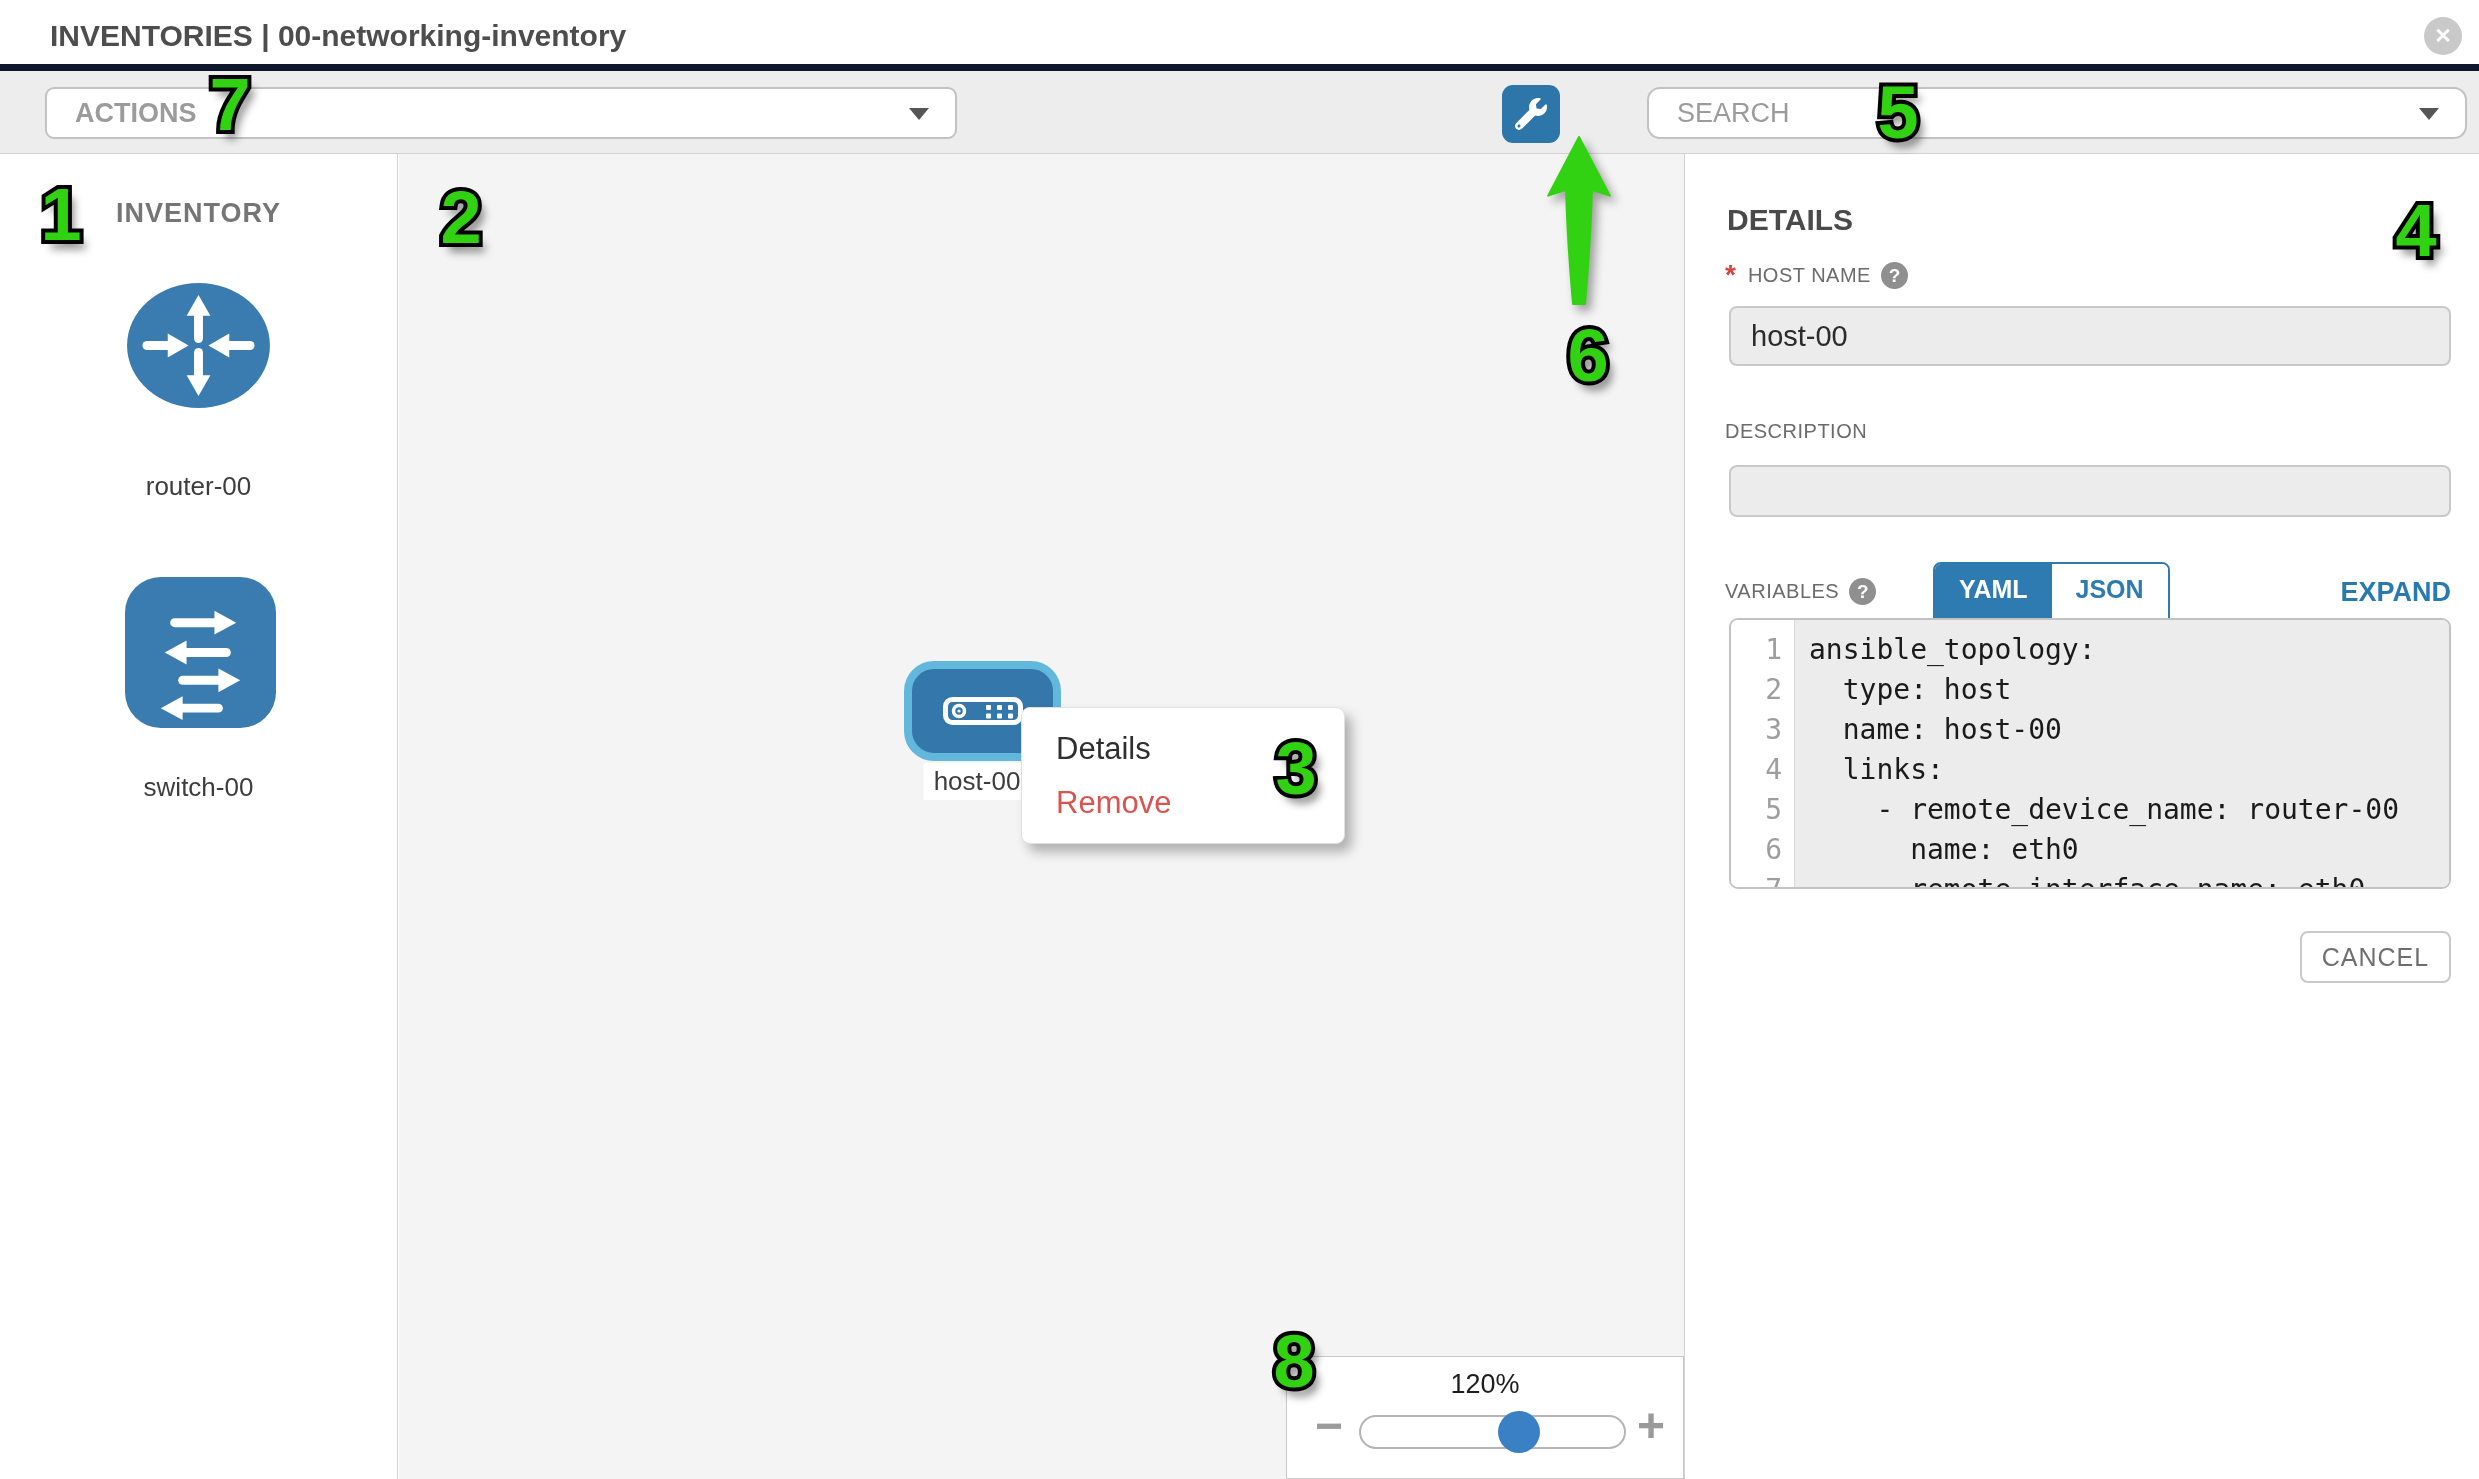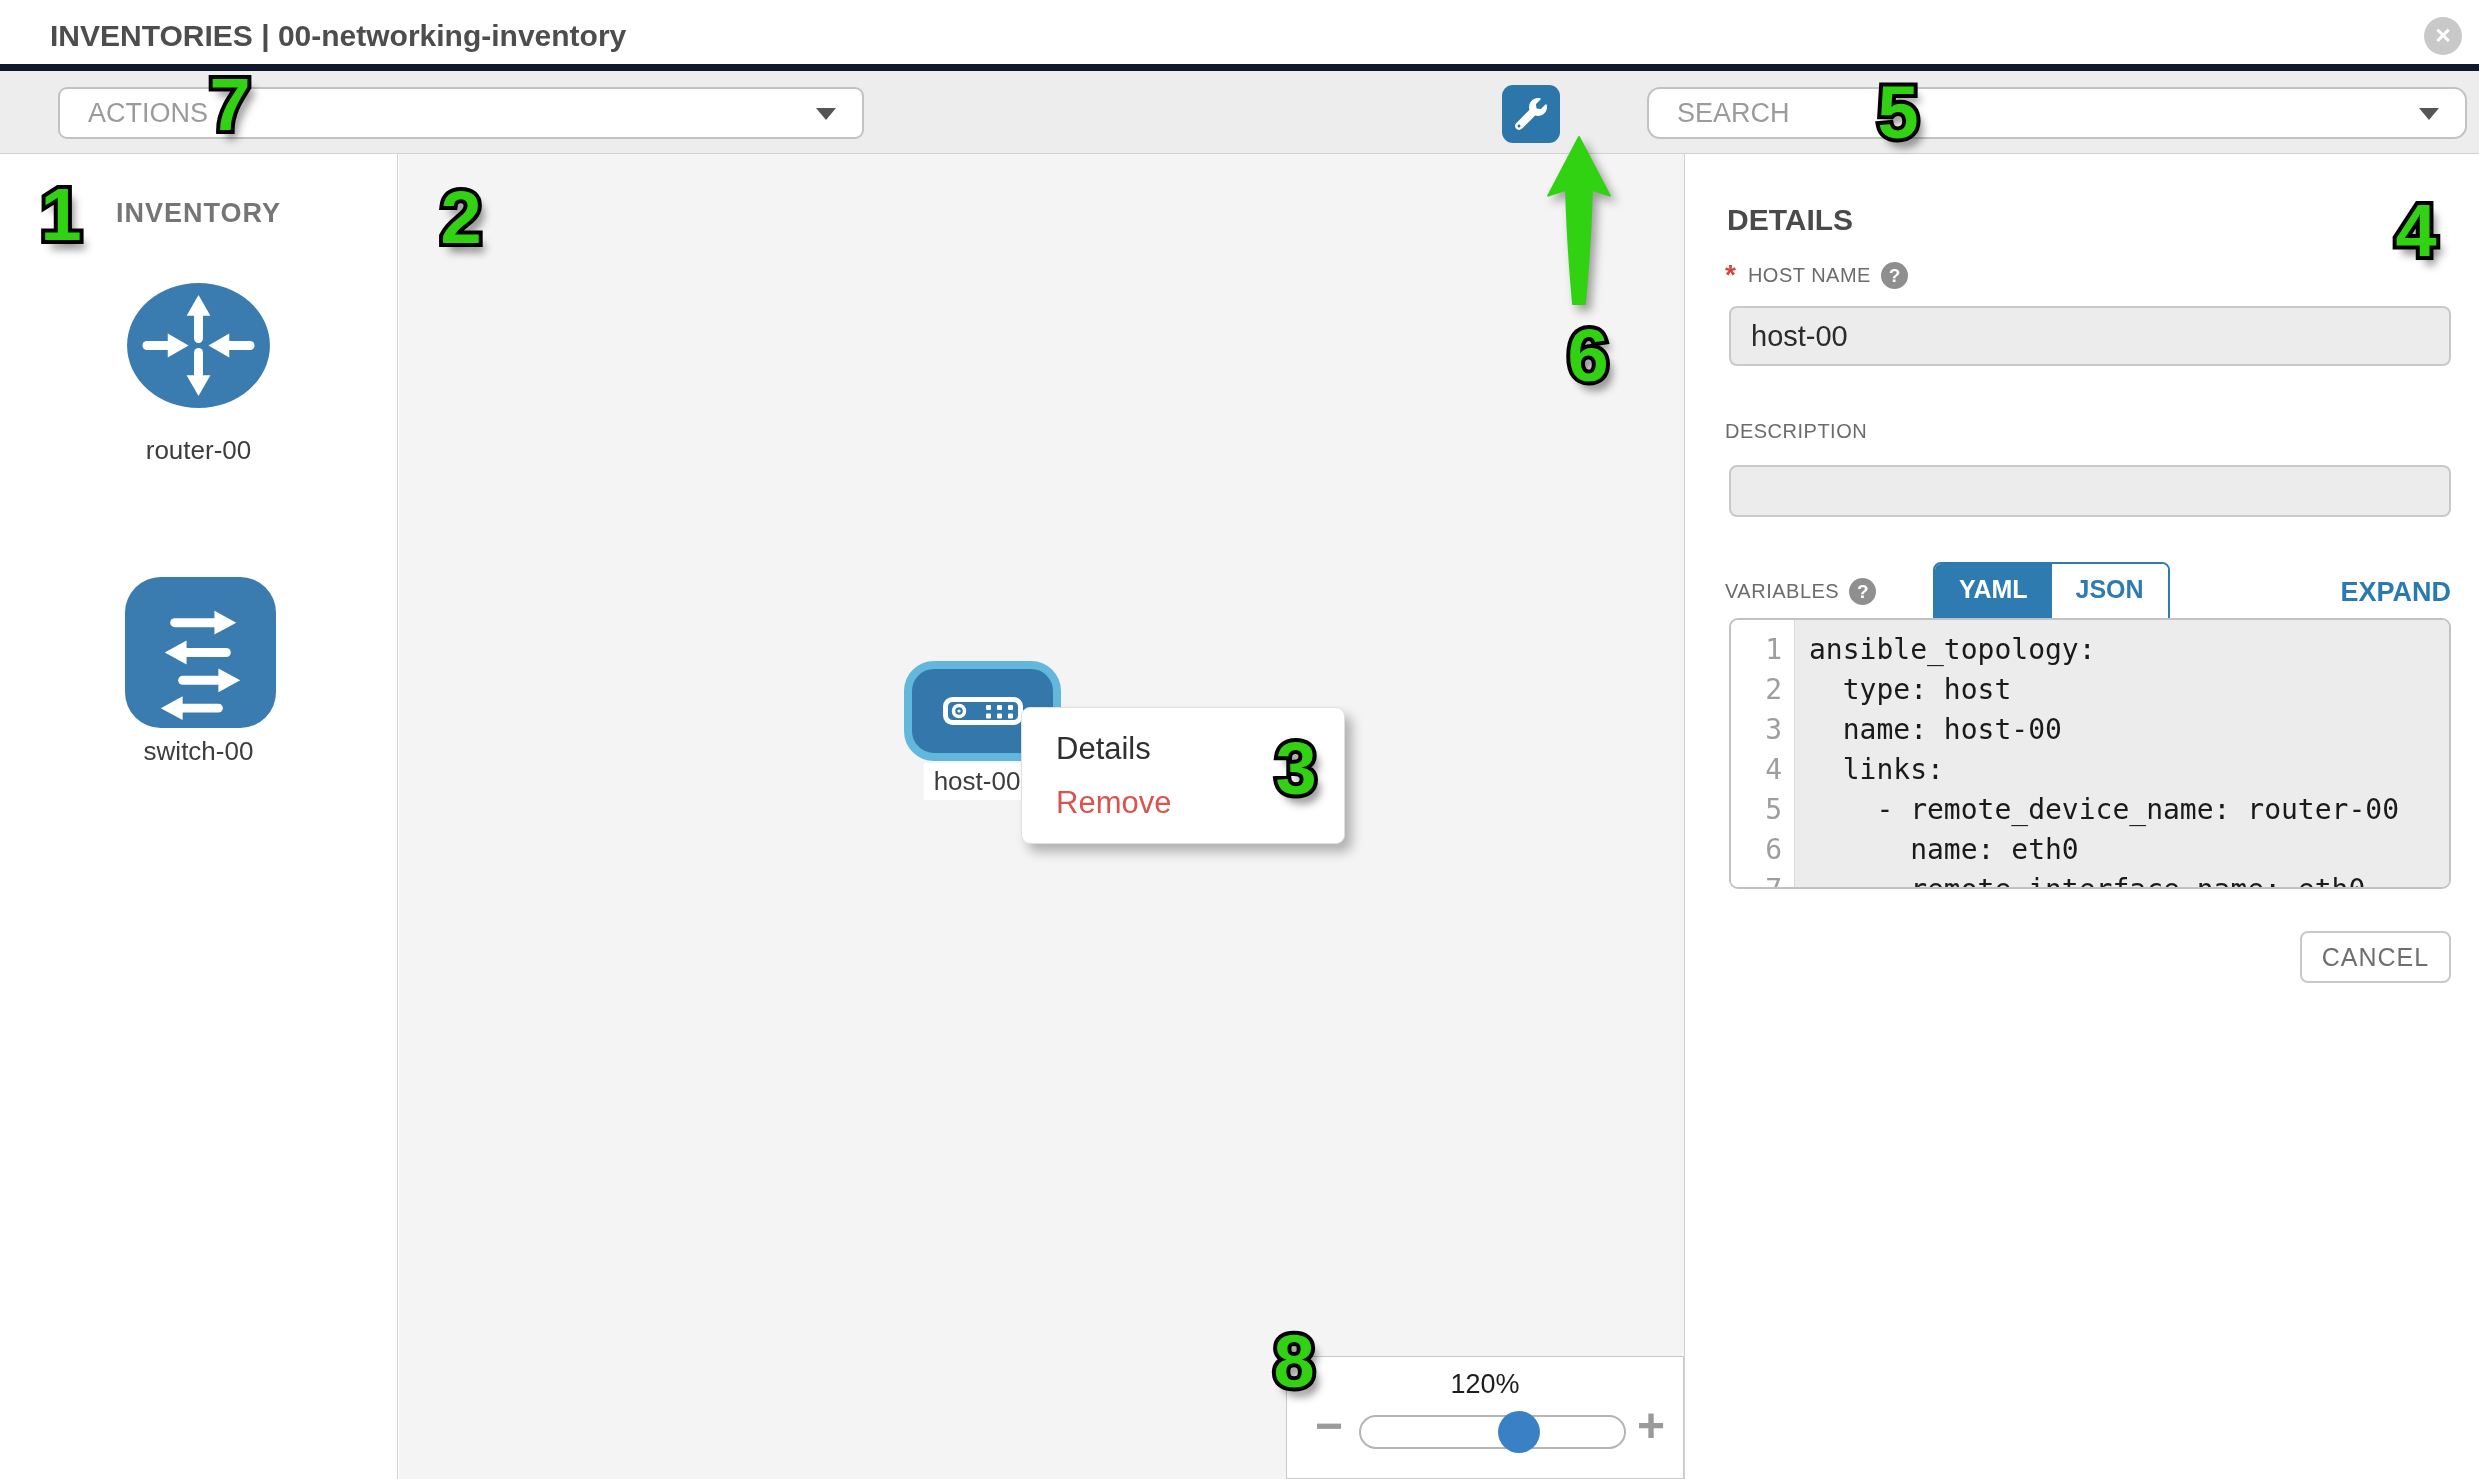--- a/index.html
+++ b/index.html
@@ -14,39 +14,39 @@
   .hdr-title { position:absolute; left:50px; top:0; line-height:71px; font-size:30px; font-weight:bold; color:#4d4d4d; }
   .hdr-close { position:absolute; right:18px; top:17px; width:38px; height:38px; border-radius:50%;
     background:#c9c9c9; border:none; color:#fff; font-size:21px; font-weight:bold; line-height:38px; text-align:center; cursor:pointer; }
 
   
   .toolbar { position:absolute; left:0; top:71px; width:2480px; height:83px; background:#ededed; border-bottom:1px solid #d2d2d2; }
   .select { position:absolute; top:16px; height:52px; background:#fff; border:2px solid #c2c2c2; border-radius:9px; }
   .select .ph { position:absolute; left:28px; top:0; line-height:48px; font-size:27px; color:#9b9b9b; }
   .caret { position:absolute; right:26px; top:50%; margin-top:-5px; width:0; height:0;
     border-left:10px solid transparent; border-right:10px solid transparent; border-top:12px solid #555; }
-  .sel-actions { left:58px; width:806px; }
+  .sel-actions { left:45px; width:912px;font-weight:bold; }
   .sel-search  { left:1647px; width:820px;border-radius:13px; }
   .wrench-btn { position:absolute; left:1502px; top:14px; width:58px; height:58px; background:#2d76a9;
     border:none; border-radius:11px; cursor:pointer; display:flex; align-items:center; justify-content:center; }
   .key-btn { position:absolute; left:1574px; top:91px; width:46px; height:46px; background:transparent; border:none; cursor:pointer;
     display:flex; align-items:center; justify-content:center; }
 
   
   .sidebar { position:absolute; left:0; top:154px; width:398px; height:1325px; background:#fff; border-right:1px solid #d2d2d2; }
   .canvas  { position:absolute; left:399px; top:154px; width:1286px; height:1325px; background:#f4f4f4; border-right:1px solid #d2d2d2; }
   .panel   { position:absolute; left:1686px; top:154px; width:794px; height:1325px; background:#fff; }
 
   
   .sb-title { position:absolute; left:0; top:44px; width:100%; text-align:center; font-size:27px; font-weight:bold;
     color:#757575; letter-spacing:1px; }
   .sb-item { position:absolute; cursor:pointer; }
   .sb-item-router { left:127px; top:129px; width:143px; height:125px; }
   .sb-item-switch { left:125px; top:423px; width:151px; height:151px; }
-  .sb-label { position:absolute; left:0; width:100%; text-align:center; font-size:26px; color:#3d3d3d; }
+  .sb-label { position:absolute; left:0; width:100%; text-align:center; font-size:26px; color:#3d3d3d;margin-top:36px; }
   .sb-label-router { top:281px; }
   .sb-label-switch { top:582px; }
 
   
   .host-node { position:absolute; left:505px; top:507px; width:157px; height:100px; background:#3478ab;
     border:8px solid #62b8dc; border-radius:30px; cursor:pointer; display:flex; align-items:center; justify-content:center; }
   .host-label { position:absolute; left:578px; top:609px; transform:translateX(-50%); background:#fff;
     padding:3px 10px; font-size:26px; color:#3d3d3d; white-space:nowrap; }
   .ctx-menu { position:absolute; left:622px; top:553px; width:324px; height:137px; background:#fff;
     border:1px solid #e0e0e0; border-radius:9px; box-shadow:7px 8px 12px rgba(0,0,0,0.28);

